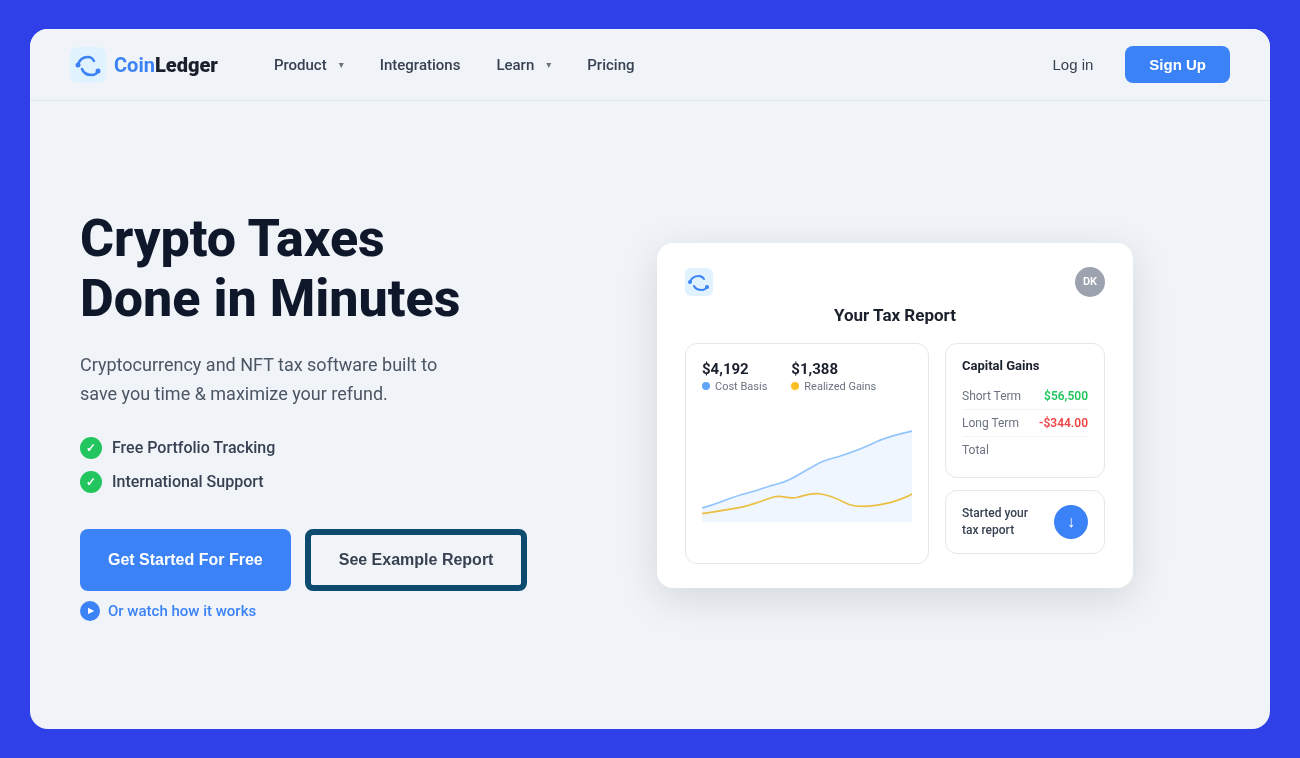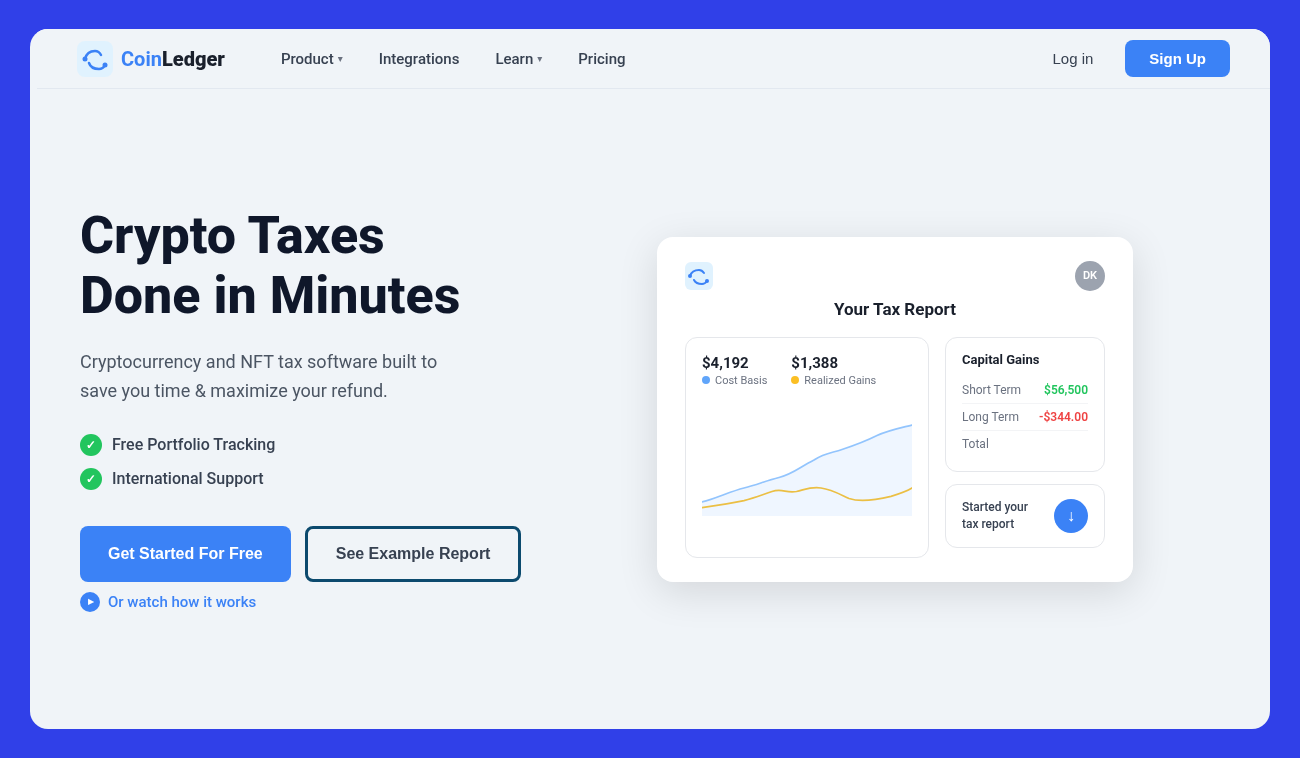--- a/index.html
+++ b/index.html
@@ -20,25 +20,24 @@
       border-radius: 18px;
       overflow: hidden;
       display: flex;
       flex-direction: column;
     }
     
     .navbar {
       display: flex;
       align-items: center;
       padding: 16px 40px;
-      height: 60px;
+      height: 72px;
       background: #f0f4f8;
       border-bottom: 1px solid #e2e8f0;
       flex-shrink: 0;
-      margin-left: 7px;
     }
     .logo-area {
       display: flex;
       align-items: center;
       gap: 8px;
       margin-right: 40px;
     }
     .logo-icon {
       width: 36px;
       height: 36px;
@@ -53,21 +52,21 @@
     }
     .nav-links {
       display: flex;
       align-items: center;
       gap: 4px;
       flex: 1;
     }
     .nav-item {
       display: flex;
       align-items: center;
-      gap: 4px;
+      gap: 12px;
       padding: 8px 16px;
       font-size: 15px;
       color: #374151;
       cursor: pointer;
       border-radius: 6px;
       font-weight: 500;
     }
     .nav-chevron {
       font-size: 10px;
       color: #6b7280;
@@ -172,21 +171,21 @@
       border: none;
       border-radius: 8px;
       cursor: pointer;
     }
     .btn-example {
       padding: 16px 28px;
       font-size: 16px;
       font-weight: 600;
       color: #374151;
       background: transparent;
-      border: 3px solid #0c4a6e;
+      border: 6px solid #0c4a6e;
       border-radius: 8px;
       cursor: pointer;
     }
     .watch-link {
       display: flex;
       align-items: center;
       gap: 8px;
       font-size: 15px;
       color: #3b82f6;
       cursor: pointer;

